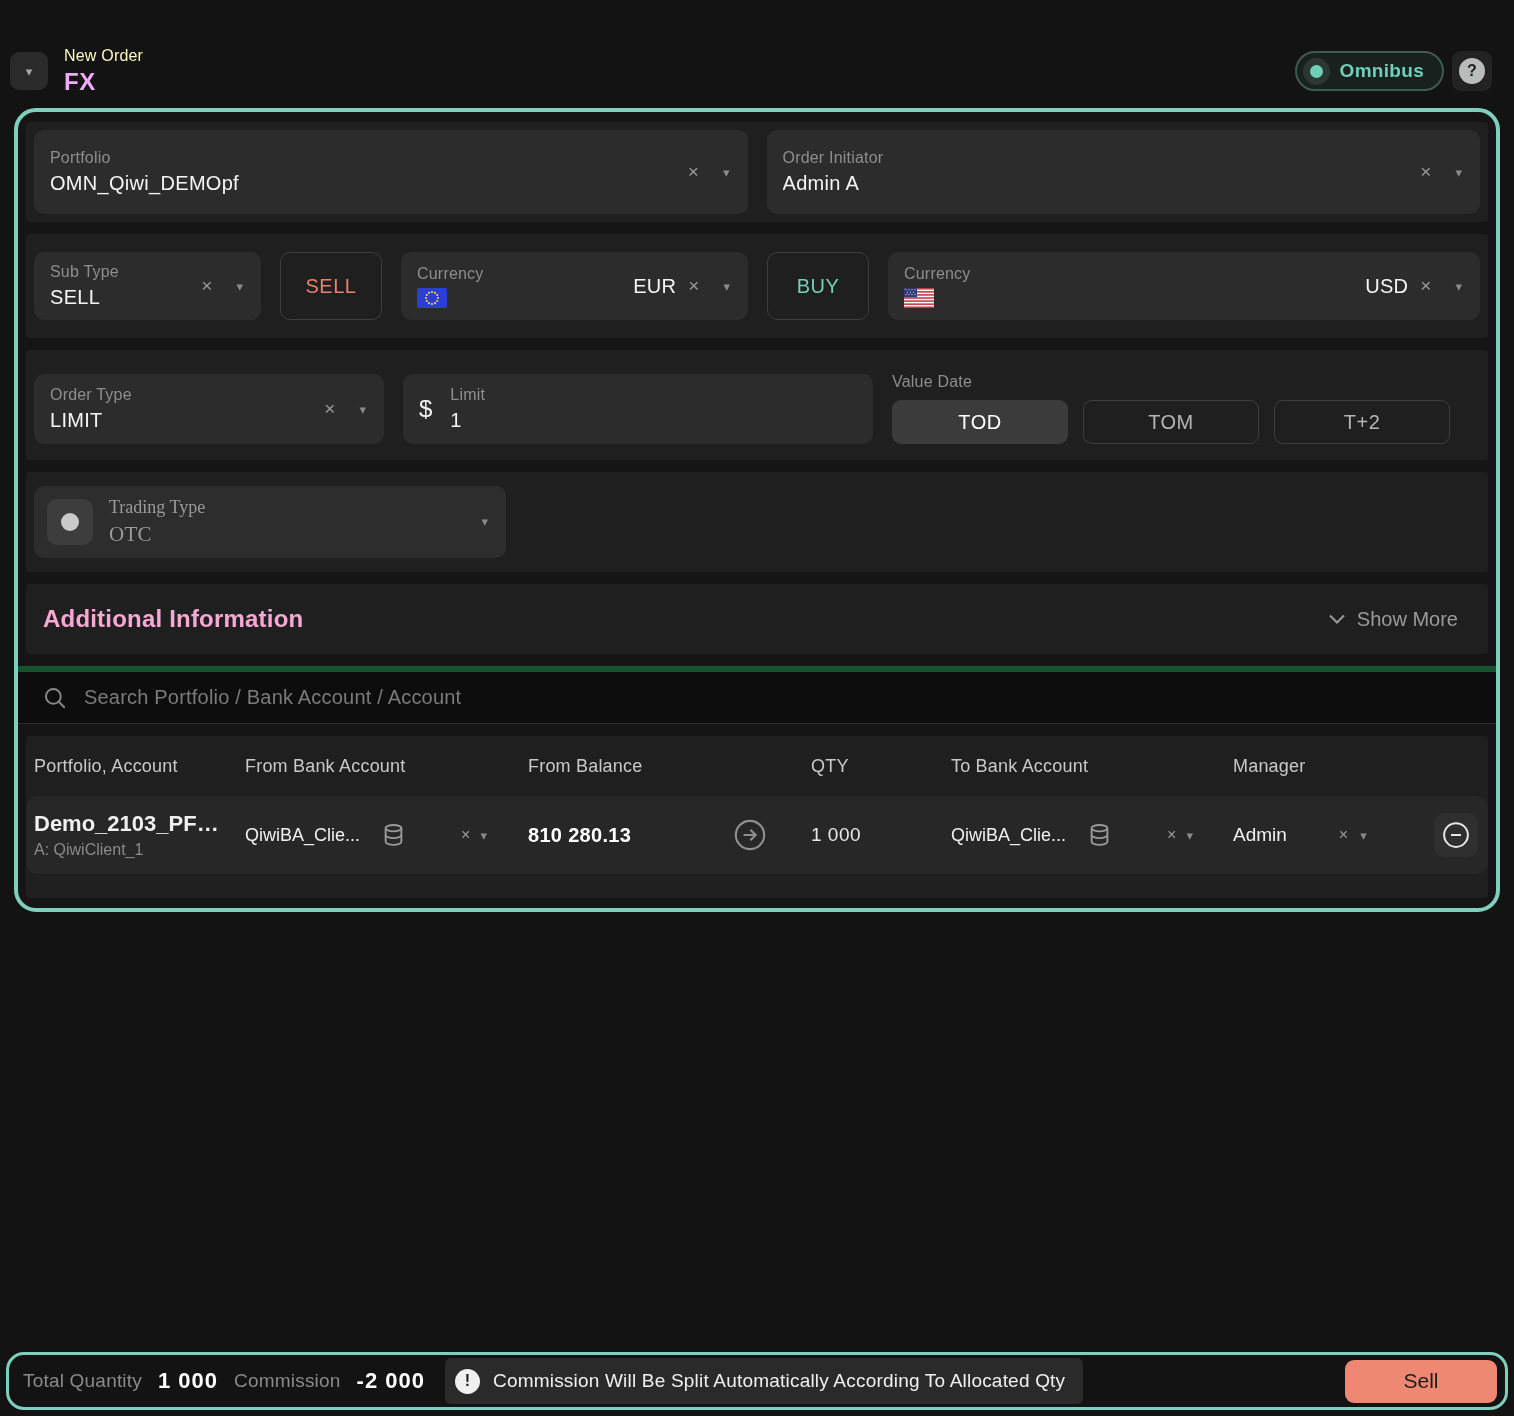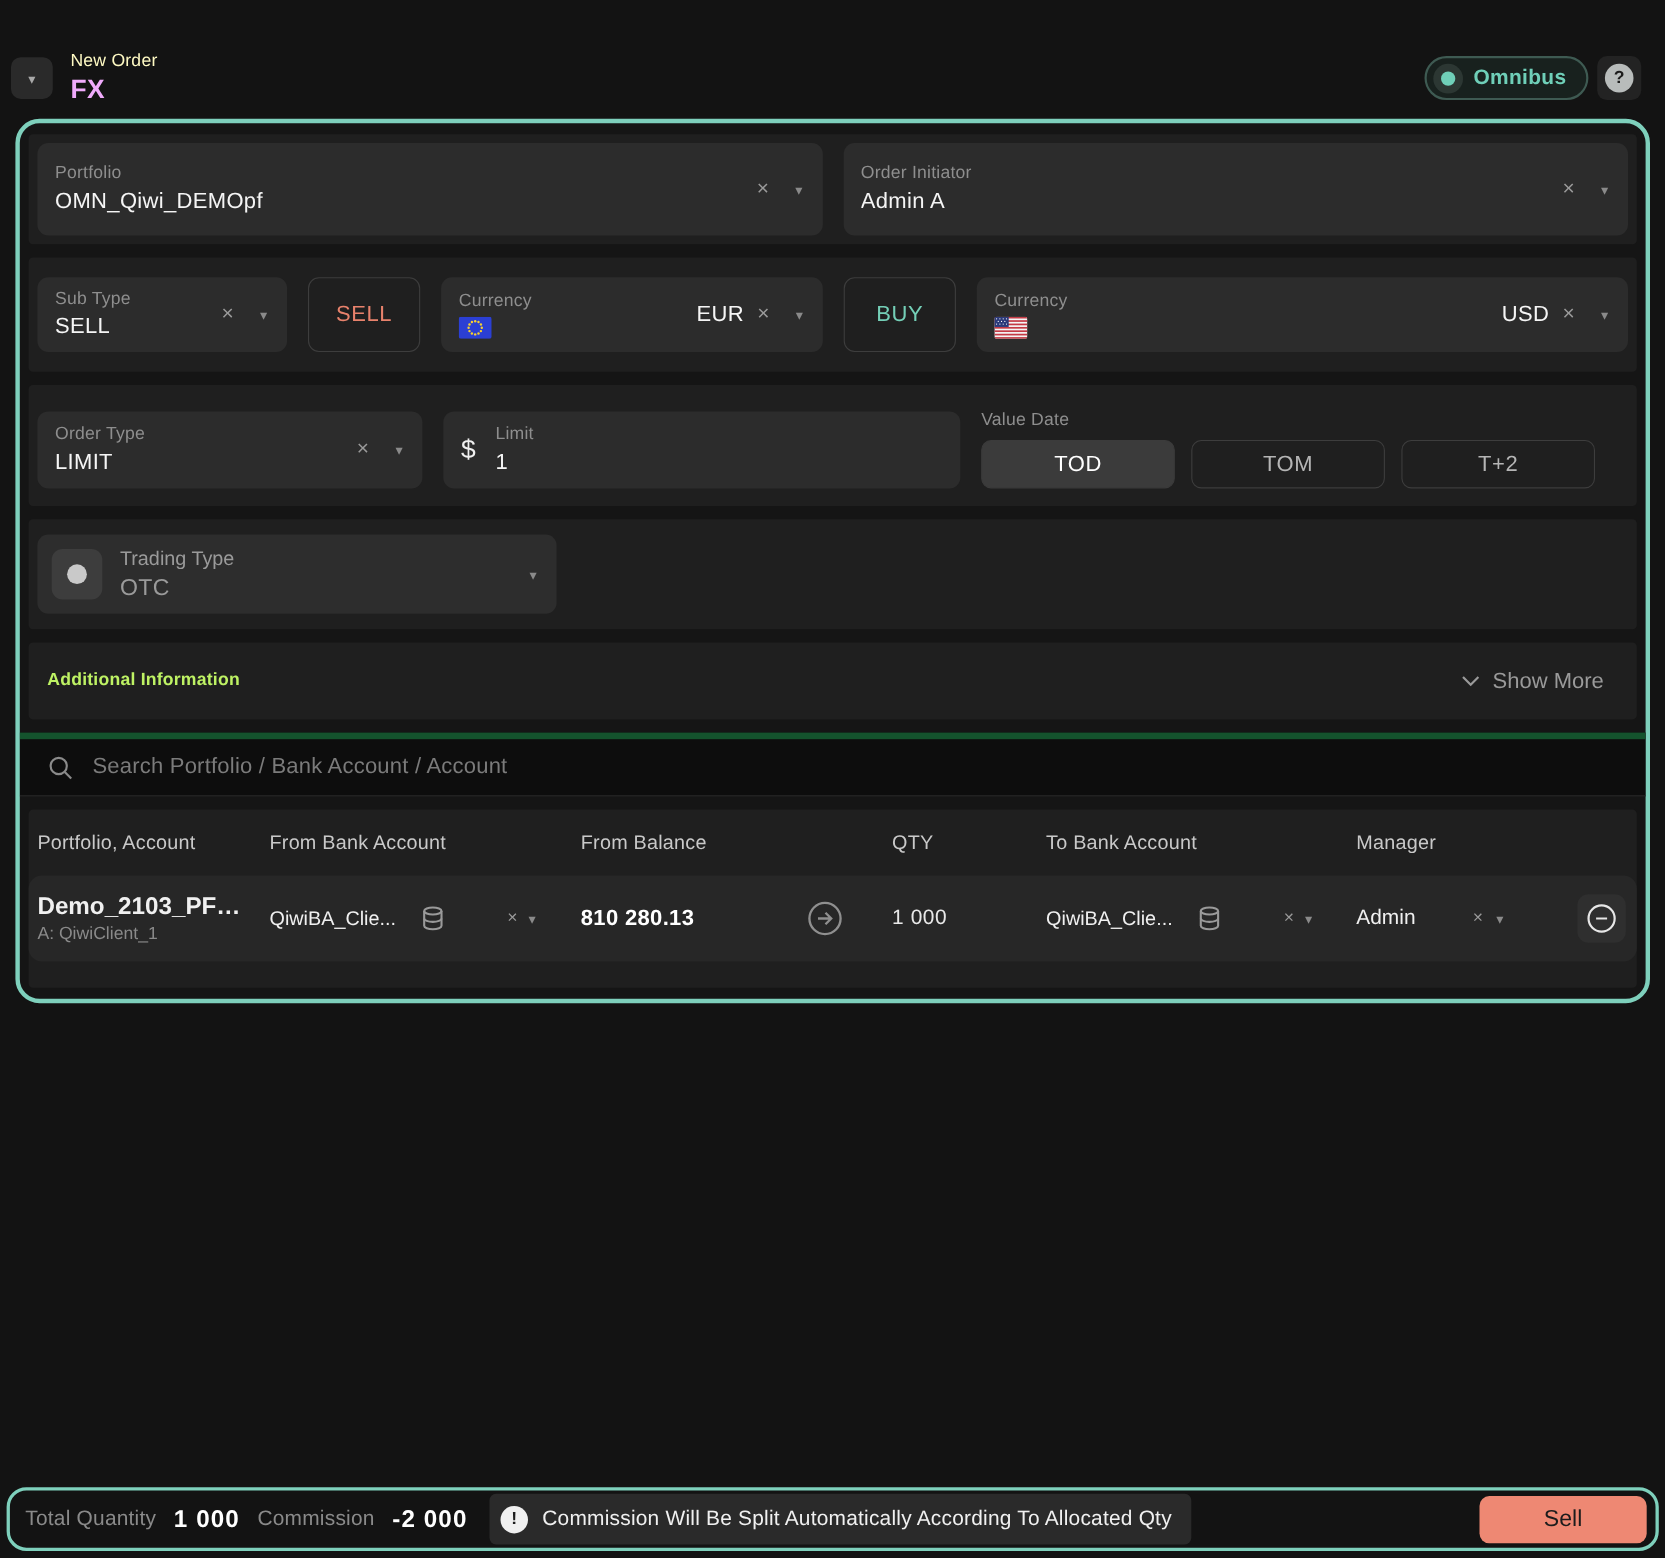--- a/index.html
+++ b/index.html
@@ -34,21 +34,21 @@
 
   
   .order-panel { position:absolute; left:14px; top:108px; width:1486px; height:804px;
          border:4px solid #7ed0bc; border-radius:22px; background:#151515;
          overflow:hidden; padding:10px 8px; display:flex; flex-direction:column; gap:12px; }
   .sec { background:#1f1f1f; border-radius:4px; flex-shrink:0; }
   .fields-row { display:flex; gap:19px; align-items:stretch; }
   .sec1 { padding:8px; height:100px; }
   .sec2 { padding:18px 8px; height:104px; }
   .sec3 { padding:14px 8px 16px; height:110px; align-items:flex-end; }
-  .sec4 { padding:14px 8px; height:100px; }
+  .sec4 { padding:14px 8px; height:100px;font-family:Liberation Serif, serif; }
   .sec5 { height:70px; display:flex; align-items:center; justify-content:space-between;
           padding:0 30px 0 17px; }
 
   .field { background:#2c2c2c; border-radius:10px; display:flex; align-items:center;
            padding:0 18px 0 16px; cursor:pointer; position:relative; }
   .f-main { display:flex; flex-direction:column; justify-content:center; flex:1; min-width:0; }
   .f-label { font-size:16px; color:#8e8e8e; letter-spacing:.2px; }
   .f-value { font-size:20px; color:#f5f5f5; margin-top:5px; letter-spacing:.3px;
              white-space:nowrap; overflow:hidden; }
   .x-icon { color:#9a9a9a; font-size:19px; margin-left:12px; cursor:pointer; }
@@ -83,21 +83,21 @@
 
   .tt-field { width:472px; height:72px; background:#2d2d2d; border-radius:10px;
               display:flex; align-items:center; padding:0 18px 0 13px; cursor:pointer; }
   .tt-iconbox { width:46px; height:46px; background:#3d3d3d; border-radius:10px;
                 display:flex; align-items:center; justify-content:center; margin-right:16px; }
   .tt-dot { width:18px; height:18px; border-radius:50%; background:#c9c9c9; }
   .tt-main { flex:1; }
   .tt-label { font-size:18px; color:#9a9a9a; }
   .tt-value { font-size:21px; color:#9a9a9a; margin-top:4px; letter-spacing:.3px; }
 
-  .addl-title { font-size:16px; font-weight:bold; color:#bef264; letter-spacing:.2px; }
+  .addl-title { font-size:24px; font-weight:bold; color:#f9a8d4; letter-spacing:.2px; }
   .show-more { display:flex; align-items:center; gap:12px; color:#9a9a9a; font-size:20px; cursor:pointer; }
 
   .search-row { height:58px; margin:0 -8px; background:#0d0d0d; flex-shrink:0;
                 border-top:6px solid #14532d; border-bottom:1px solid #2b2b2b;
                 display:flex; align-items:center; padding:0 24px; gap:16px; }
   .search-input { flex:1; background:transparent; border:none; outline:none; color:#d6d6d6;
                   font-size:20px; font-family:"Liberation Sans", sans-serif; letter-spacing:.2px; }
   .search-input::placeholder { color:#7b7b7b; }
 
   .table-sec { background:#1f1f1f; flex:1; border-radius:4px; display:flex; flex-direction:column; }

